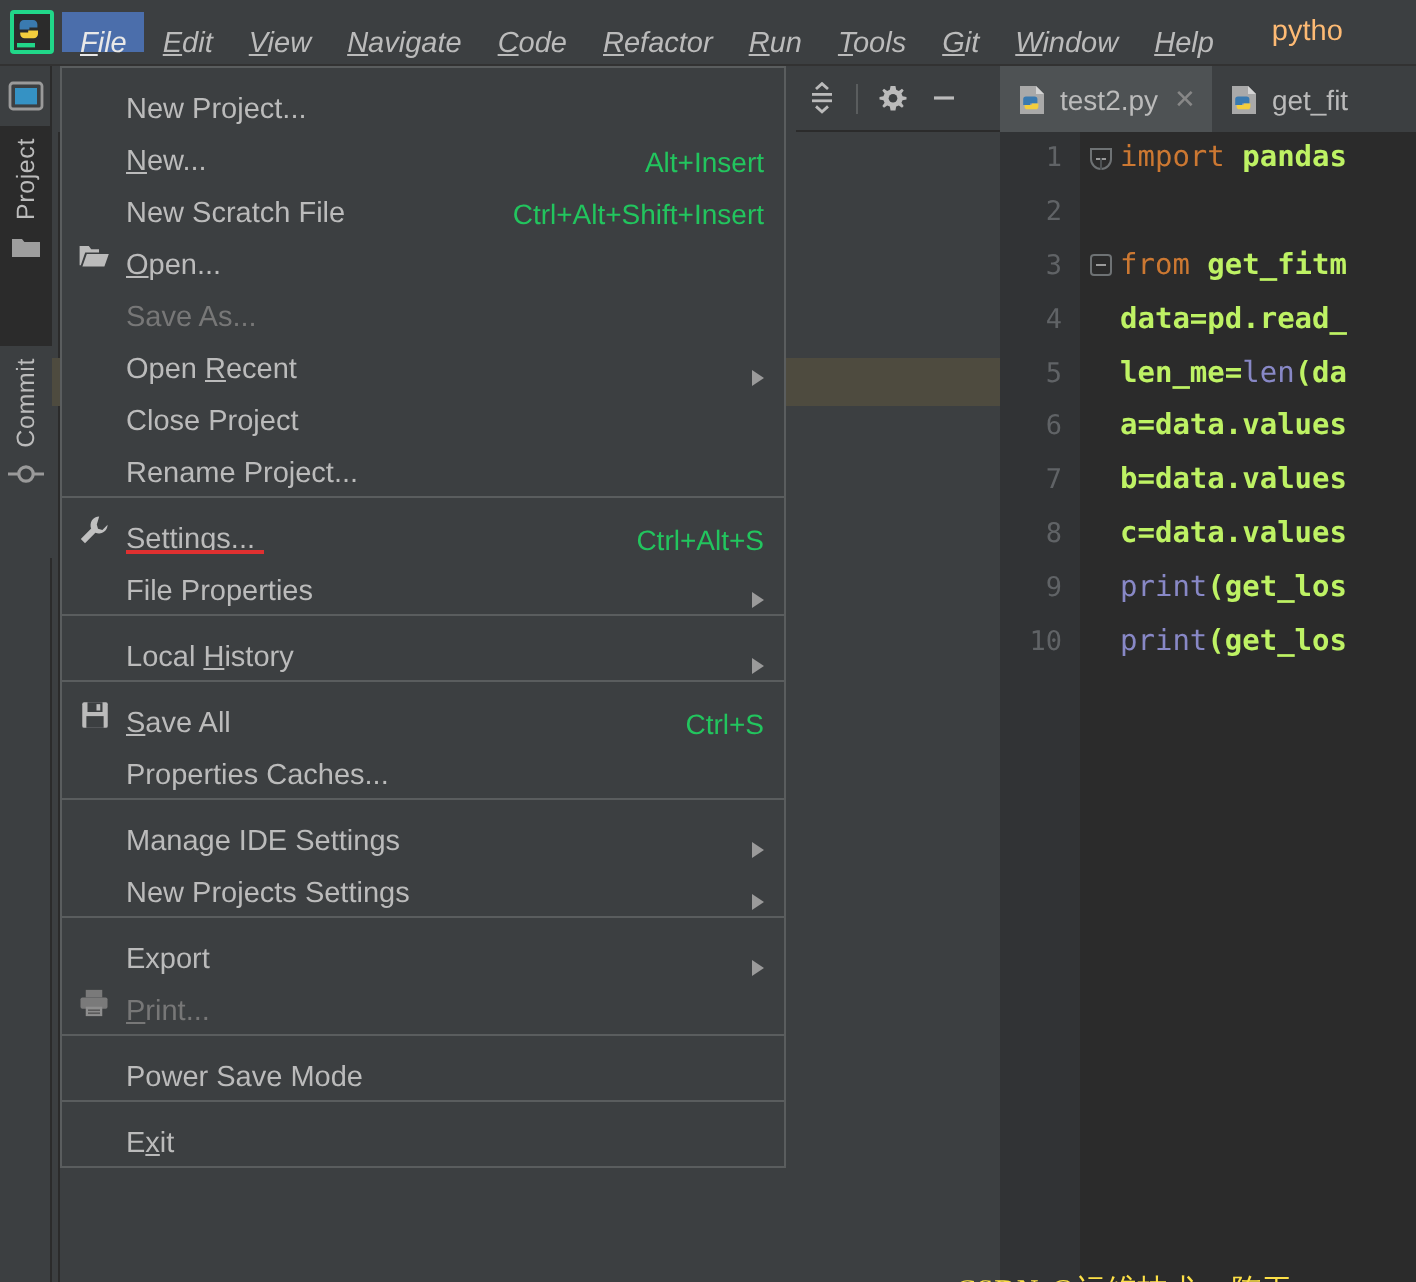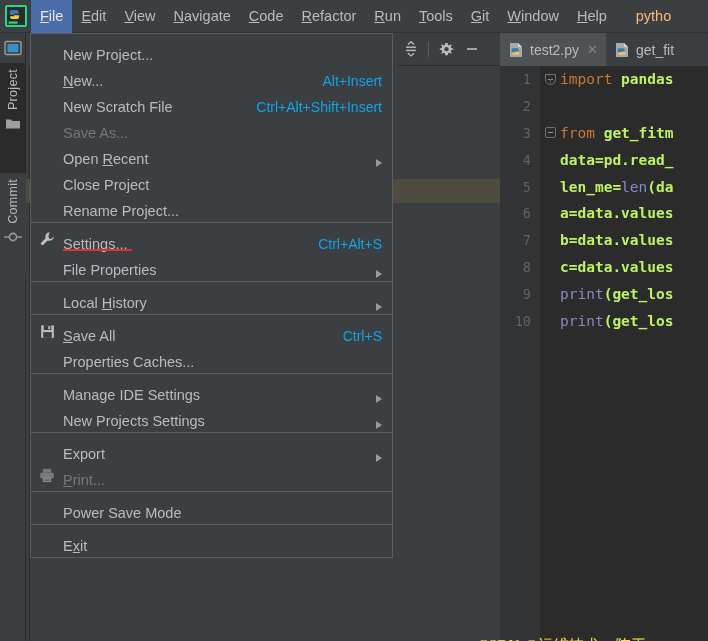--- a/index.html
+++ b/index.html
@@ -23,26 +23,27 @@
     display: flex; align-items: center;
     border-bottom: 1px solid #323232;
   }
   .ide-logo {
     width: 24px; height: 24px;
     margin-left: 4px; margin-right: 3px;
     position: relative; flex: none;
   }
   .ide-logo svg { display: block; }
   .menubar-item {
-    height: 33px; line-height: 33px;
+    height: 20px; line-height: 33px;
     padding: 0 9px;
     font-size: 14.5px;
     color: #BBBBBB;
     white-space: nowrap;
     cursor: default;
+    font-style: italic;
   }
   .menubar-item.active {
     background: #4B6EAB;
     color: #E8E8E8;
   }
   .menubar-item .mn { text-decoration: underline; }
   .window-title {
     font-size: 14.5px;
     color: #fdba74;
     margin-left: 20px;
@@ -225,21 +226,21 @@
     font-size: 14.5px;
     color: #BBBBBB;
     white-space: nowrap;
     cursor: default;
   }
   .mi.disabled { color: #777777; }
   .mi .mlabel { flex: none; }
   .mi .mlabel .mn { text-decoration: underline; }
   .mi .shortcut {
     margin-left: auto;
-    color: #0ea5e9;
+    color: #22c55e;
     font-size: 14px;
   }
   .mi .arrow {
     margin-left: auto;
     width: 0; height: 0;
     border-left: 6px solid #9A9A9A;
     border-top: 4.5px solid transparent;
     border-bottom: 4.5px solid transparent;
   }
   .mi .micon {
@@ -458,20 +459,29 @@
           <span class="mlabel">New Project...</span>
         </div>
         <div class="mi">
           <span class="mlabel"><span class="mn">N</span>ew...</span>
           <span class="shortcut">Alt+Insert</span>
         </div>
         <div class="mi">
           <span class="mlabel">New Scratch File</span>
           <span class="shortcut">Ctrl+Alt+Shift+Insert</span>
         </div>
+        <div class="mi">
+          <span class="micon">
+            <svg width="16" height="14" viewBox="0 0 16 14">
+              <path d="M0.8 2 L5.4 2 L6.6 3.6 L10.5 3.6 L10.5 5.2 L3.6 5.2 L1.4 11.6 L0.8 11.6 Z" fill="#BBBBBB"></path>
+              <path d="M4.4 6 L15.4 6 L13.2 12.2 L2.2 12.2 Z" fill="#BBBBBB"></path>
+            </svg>
+          </span>
+          <span class="mlabel"><span class="mn">O</span>pen...</span>
+        </div>
         <div class="mi disabled">
           <span class="mlabel">Save As...</span>
         </div>
         <div class="mi">
           <span class="mlabel">Open <span class="mn">R</span>ecent</span>
           <span class="arrow"></span>
         </div>
         <div class="mi">
           <span class="mlabel">Close Project</span>
         </div>

